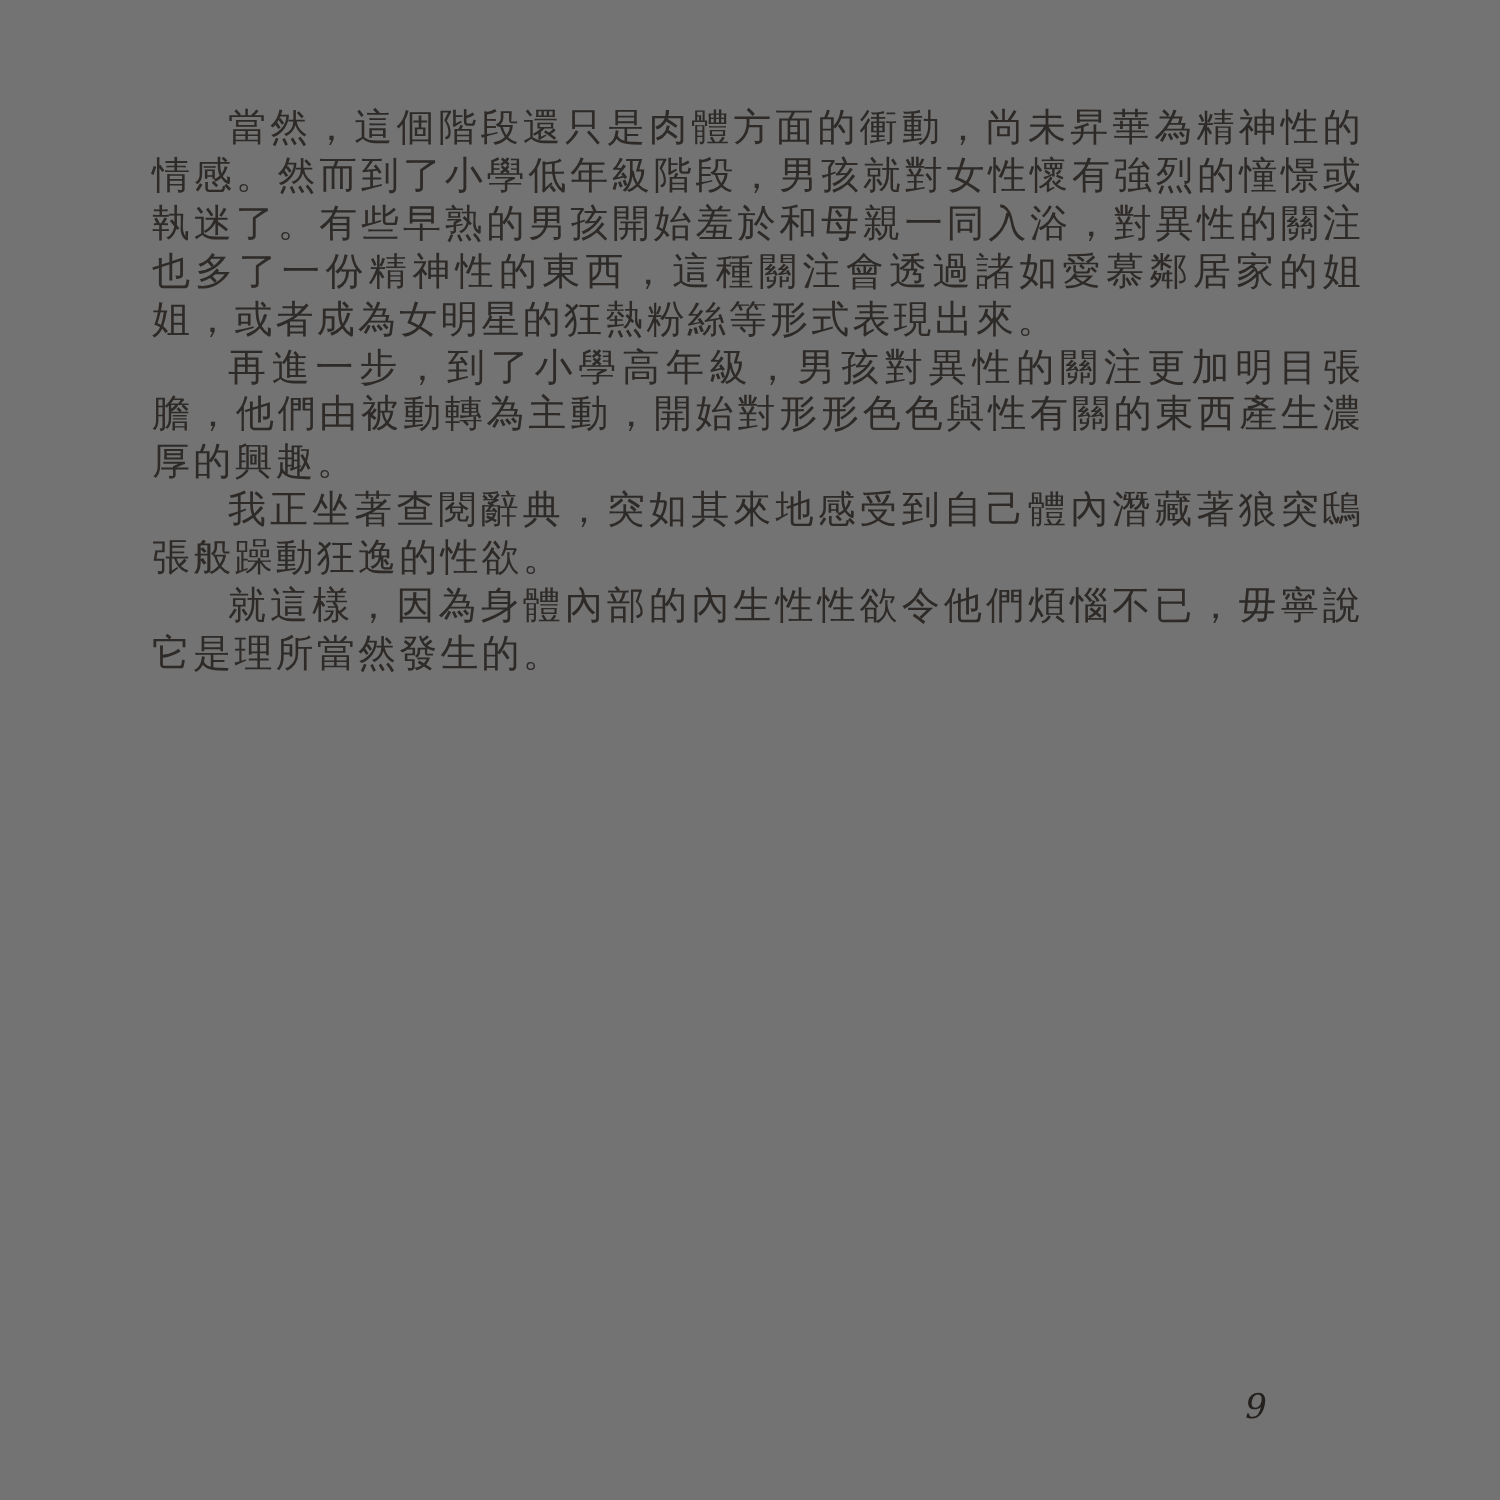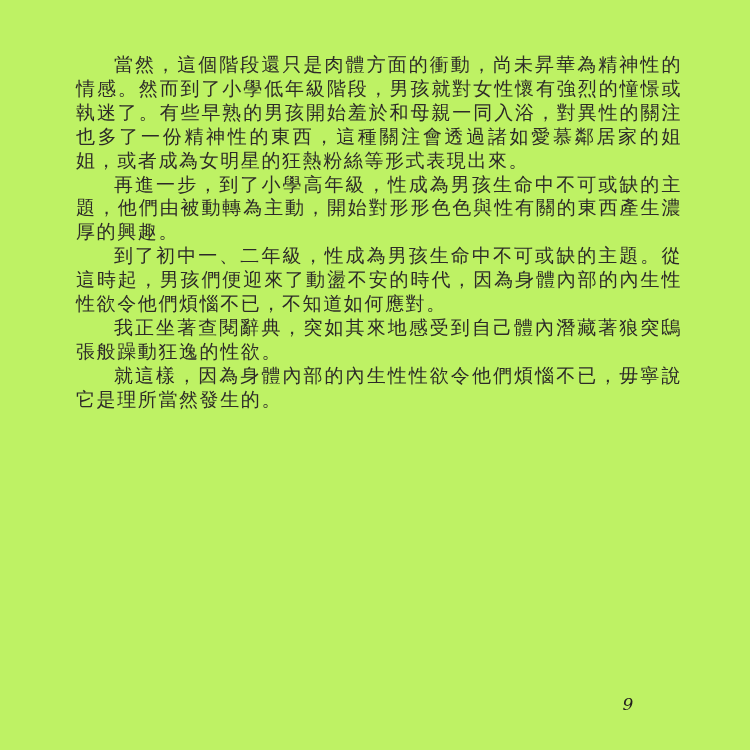--- a/index.html
+++ b/index.html
@@ -10,21 +10,21 @@
     width: 750px;
     height: 750px;
     background: #ffffff;
     position: relative;
     overflow: hidden;
     font-family: "DejaVu Serif", "Liberation Serif", serif;
   }
   .page {
     position: absolute;
     inset: 0;
-    background: #bef264;
+    background: #737373;
   }
   .page-text {
     position: absolute;
     left: 76px;
     top: 53px;
     width: 606px;
     color: #2d2a28;
     font-size: 19px;
     line-height: 23.9px;
     letter-spacing: 1.6px;
@@ -47,19 +47,18 @@
     font-style: italic;
     letter-spacing: 0;
   }
 </style>
 </head>
 <body>
 
 <div class="page">
   <div class="page-text">
     <p>當然，這個階段還只是肉體方面的衝動，尚未昇華為精神性的情感。然而到了小學低年級階段，男孩就對女性懷有強烈的憧憬或執迷了。有些早熟的男孩開始羞於和母親一同入浴，對異性的關注也多了一份精神性的東西，這種關注會透過諸如愛慕鄰居家的姐姐，或者成為女明星的狂熱粉絲等形式表現出來。</p>
-    <p>再進一步，到了小學高年級，性成為男孩生命中不可或缺的主題，他們由被動轉為主動，開始對形形色色與性有關的東西產生濃厚的興趣。</p>
-    <p>到了初中一、二年級，性成為男孩生命中不可或缺的主題。從這時起，男孩們便迎來了動盪不安的時代，因為身體內部的內生性性欲令他們煩惱不已，不知道如何應對。</p>
+    <p>再進一步，到了小學高年級，男孩對異性的關注更加明目張膽，他們由被動轉為主動，開始對形形色色與性有關的東西產生濃厚的興趣。</p>
     <p>我正坐著查閱辭典，突如其來地感受到自己體內潛藏著狼突鴟張般躁動狂逸的性欲。</p>
     <p>就這樣，因為身體內部的內生性性欲令他們煩惱不已，毋寧說它是理所當然發生的。</p>
   </div>
   <div class="page-number">9</div>
 </div>
 
 </body></html>

